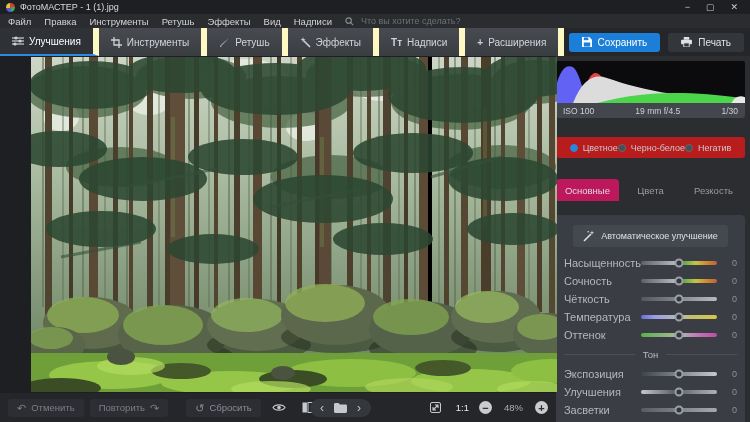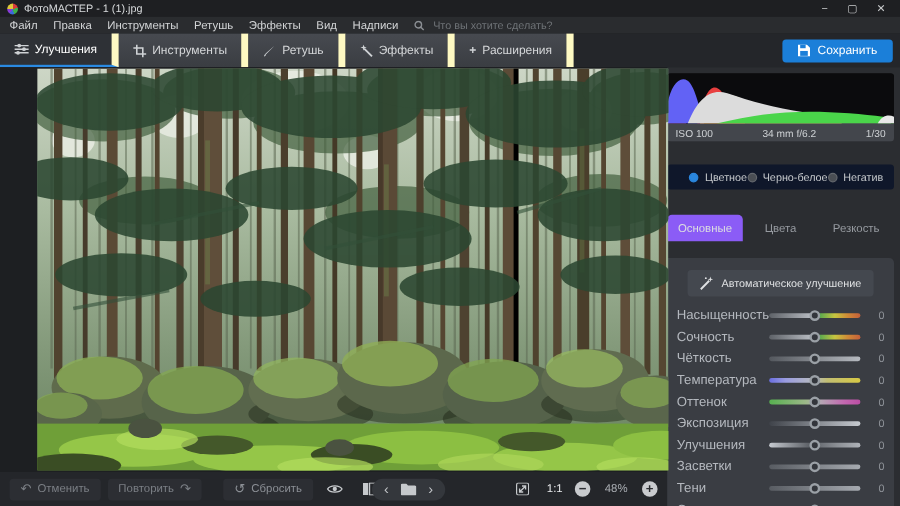--- a/index.html
+++ b/index.html
@@ -58,29 +58,29 @@
   .zoom-circle { width:13px; height:13px; border-radius:50%; background:#c9cbce; color:#2b2d31; font-size:11px;
     line-height:12px; text-align:center; border:none; cursor:pointer; font-weight:bold; padding:0; }
   .zoom-pct { color:#a9adb2; font-size:9.5px; margin:0 6px; }
 
   
   .panel { flex:1; background:#2b2d31; display:flex; flex-direction:column; padding:5px 5px 0 0; gap:19px; min-height:0; }
   .histo-box { border-radius:3px; overflow:hidden; flex:0 0 auto; }
   .histo-plot { display:block; width:100%; height:42px; background:#0b0b0d; }
   .histo-strip { height:15px; background:#43464c; display:flex; justify-content:space-between; align-items:center;
     padding:0 7px; font-size:8.5px; color:#cfd2d5; }
-  .mode-box { background:#0f172a; border-radius:3px; height:21px; display:flex; align-items:center;
-    justify-content:flex-end; padding:0 9px; flex:0 0 auto; }
+  .mode-box { background:#b91c1c; border-radius:3px; height:21px; display:flex; align-items:center;
+    justify-content:center; padding:0 9px; flex:0 0 auto; }
   .mode-item { display:flex; align-items:center; gap:5px; font-size:9px; color:#c6c9cc; cursor:pointer; }
   .radio { width:8px; height:8px; border-radius:50%; background:#4a4e54; border:1px solid #63676d; }
   .radio.sel { background:#2a86dd; border-color:#2a86dd; box-shadow:inset 0 0 0 1.5px #1b5f9e00; }
 
   .panel-tabs { display:flex; flex:0 0 auto; margin-top:2px; }
   .panel-tab { flex:1; text-align:center; font-size:9.5px; color:#979ba1; padding:6px 0 5px; cursor:pointer; }
-  .panel-tab.active { background:#8b5cf6; color:#dcdee0; border-radius:4px 4px 0 0; }
+  .panel-tab.active { background:#be185d; color:#dcdee0; border-radius:4px 4px 0 0; }
   .panel-body { background:#3a3d43; border-radius:0 4px 4px 4px; flex:1; padding:8px 8px 0 8px; display:flex; flex-direction:column; }
   .auto-btn { display:flex; align-items:center; gap:6px; background:#44484f; border:none; border-radius:3px;
     color:#dfe1e3; font-size:9px; padding:5px 10px; margin:2px auto 8px auto; cursor:pointer; }
 
   .slider-row { display:flex; align-items:center; height:15px; margin-bottom:3px; }
   .slider-label { flex:1; font-size:11px; color:#b4b8be; white-space:nowrap; }
   .track { position:relative; width:76px; height:4px; border-radius:2px; flex:0 0 auto; cursor:pointer; }
   .knob { position:absolute; left:50%; top:50%; transform:translate(-50%,-50%); width:9px; height:9px;
     border-radius:50%; background:#33363c; border:2px solid #9aa0a6; }
   .slider-val { width:20px; text-align:right; font-size:9px; color:#8e9298; }
@@ -170,34 +170,48 @@
       <div class="main-tab">
         <span class="tab-icon">
           <svg width="11" height="11" viewBox="0 0 11 11">
               <line x1="3.5" y1="3.5" x2="10" y2="10" stroke="#cfd2d5" stroke-width="1.6"></line>
               <path d="M3 0 L3.6 2 L5.6 2.6 L3.6 3.2 L3 5.2 L2.4 3.2 L0.4 2.6 L2.4 2 Z" fill="#cfd2d5"></path>
             </svg>
         </span>
         <span>Эффекты</span>
       </div>
       <div class="main-tab">
+        <span class="tab-icon-text">Tт</span>
+        <span>Надписи</span>
+      </div>
+      <div class="main-tab">
         <span class="tab-icon-text">+</span>
         <span>Расширения</span>
       </div>
     </div>
     <div class="toolbar-actions">
       <button class="btn-save">
         <span>
           <svg width="10" height="10" viewBox="0 0 11 11">
               <path d="M0 0 H8 L11 3 V11 H0 Z" fill="#fff"></path>
               <rect x="2" y="0.5" width="5" height="3" fill="#1b7fd9"></rect>
               <rect x="2" y="6" width="7" height="4.5" fill="#1b7fd9"></rect>
             </svg>
         </span>
         <span>Сохранить</span>
+      </button>
+      <button class="btn-print">
+        <span>
+          <svg width="11" height="10" viewBox="0 0 12 11">
+              <rect x="3" y="0" width="6" height="3" fill="#e0e2e4"></rect>
+              <rect x="0" y="3" width="12" height="5" rx="1" fill="#e0e2e4"></rect>
+              <rect x="3" y="6.5" width="6" height="4.5" fill="#33363b" stroke="#e0e2e4"></rect>
+            </svg>
+        </span>
+        <span>Печать</span>
       </button>
     </div>
   </div>
 
   <div class="content">
     <div class="left-col">
       <div class="photo-wrap">
 
         <svg class="photo" viewBox="0 0 526 335" preserveAspectRatio="none">
           <defs>
@@ -429,21 +443,21 @@
           <path d="M0 40 L0 29 C5 25 9 31 14 40 Z" fill="#f07ad0"></path>
           <path d="M0 40 L0 25 C3 9 9 2 15 6 C20 10 23 25 27 40 Z" fill="#6262f5"></path>
           <path d="M22 40 C28 11 34 7 40 15 C45 22 51 33 57 40 Z" fill="#e84040"></path>
           <path d="M24 40 C34 13 44 15 56 21 C76 29 98 34 122 37 L128 40 Z" fill="#f5f03c"></path>
           <path d="M15 40 C23 18 33 12 44 16 C60 22 80 28 100 31 C122 33.5 142 35.5 160 37.5 L164 40 Z" fill="#dcdcdc"></path>
           <path d="M36 40 C62 33 82 30.5 104 30.5 C124 30.5 144 32.5 158 34.5 L166 36.5 L166 40 Z" fill="#4ad54a"></path>
           <path d="M154 40 C157 34 161 32.5 166 34.5 L166 40 Z" fill="#e8e8e8"></path>
         </svg>
         <div class="histo-strip">
           <span>ISO 100</span>
-          <span>34 mm f/6.2</span>
+          <span>19 mm f/4.5</span>
           <span>1/30</span>
         </div>
       </div>
 
       <div class="mode-box">
         <span class="mode-item">
           <span class="radio sel"></span>
           <span>Цветное</span>
         </span>
         <span class="mode-item">
@@ -505,20 +519,23 @@
           <span class="slider-val">0</span>
         </div>
         <div class="slider-row">
           <span class="slider-label">Оттенок</span>
           <span class="track track-tint">
               <span class="knob"></span>
             </span>
           <span class="slider-val">0</span>
         </div>
 
+        <div class="tone-divider">
+          <span class="tone-text">Тон</span>
+        </div>
 
         <div class="slider-row">
           <span class="slider-label">Экспозиция</span>
           <span class="track track-exposure">
               <span class="knob"></span>
             </span>
           <span class="slider-val">0</span>
         </div>
         <div class="slider-row">
           <span class="slider-label">Улучшения</span>

